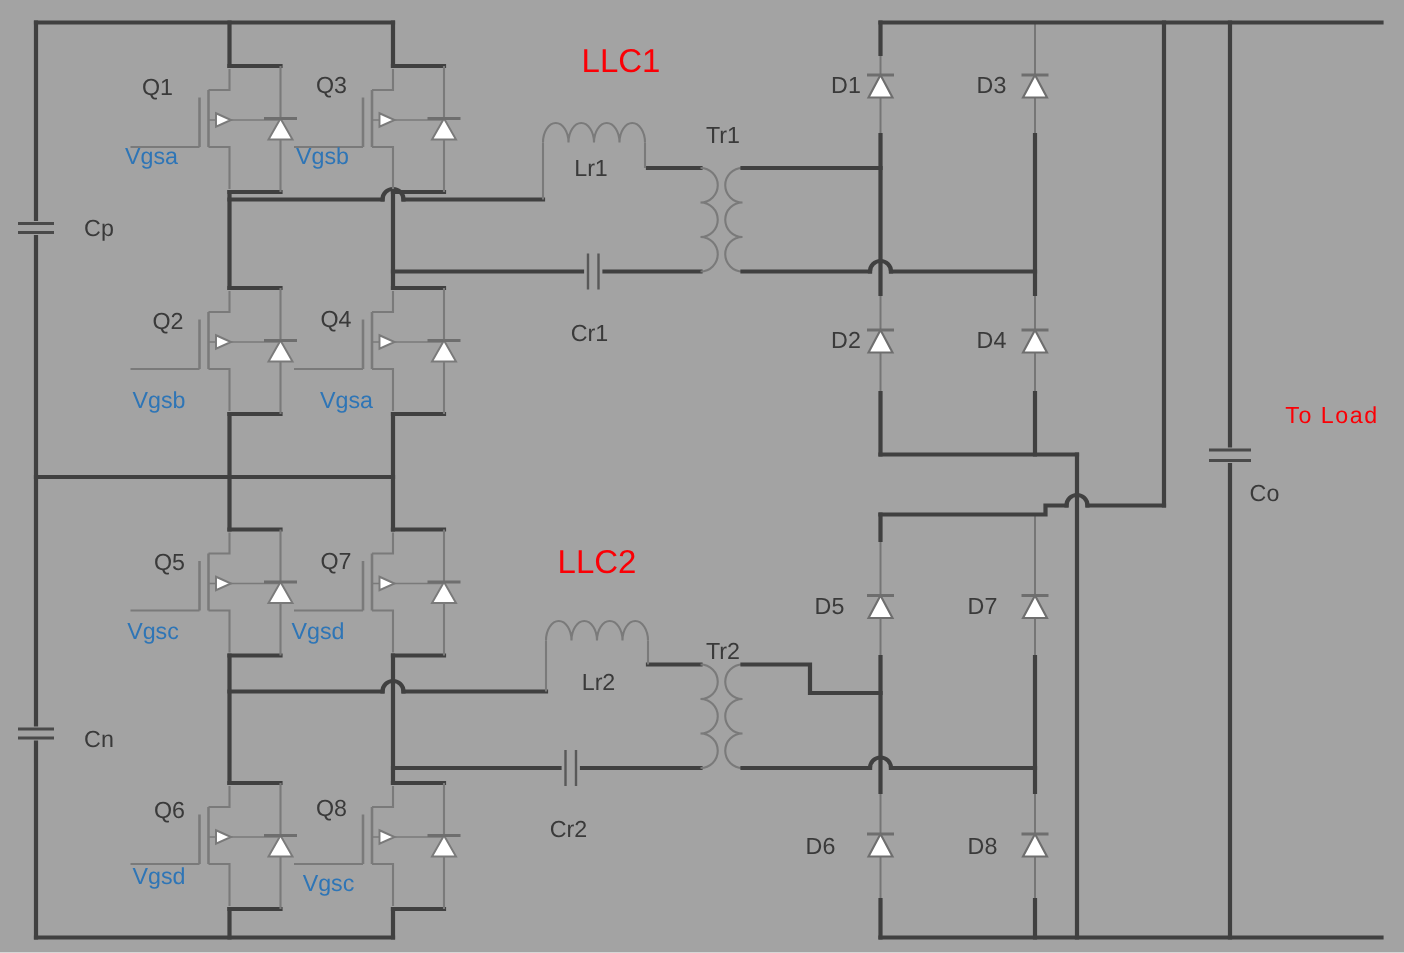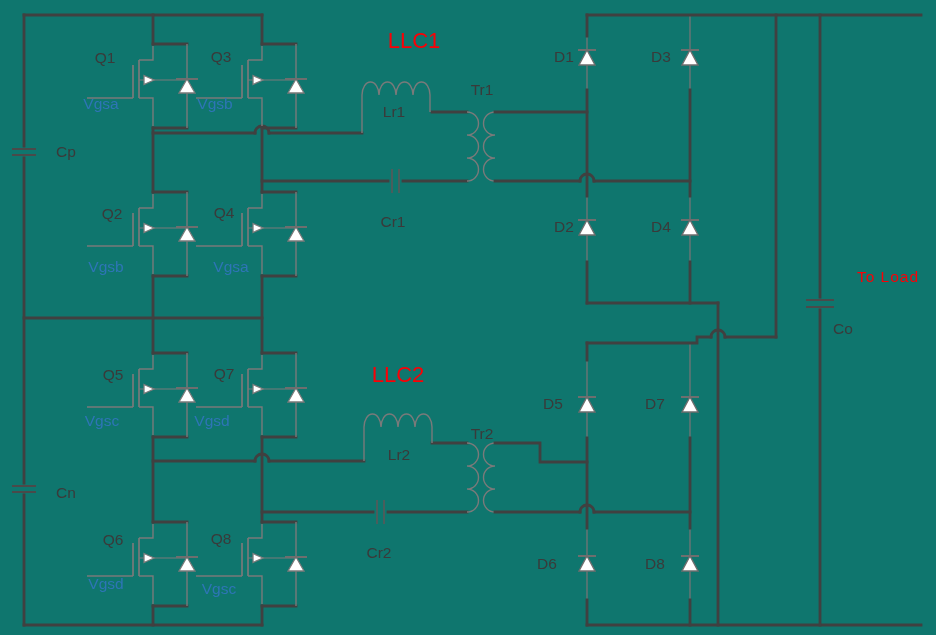--- a/index.html
+++ b/index.html
@@ -1,16 +1,16 @@
 <!DOCTYPE html>
 <html><head>
 <meta charset="utf-8">
 <style>
   html,body{margin:0;padding:0;background:#ffffff;}
-  .stage{width:936px;height:635px;background:#0f766e;position:relative;overflow:hidden;}
+  .stage{width:936px;height:635px;background:#a3a3a3;position:relative;overflow:hidden;}
   svg{display:block;}
   svg text{font-family:"Liberation Sans","DejaVu Sans",sans-serif;fill:#3a3a3a;}
   .lbl{font-size:15.5px;}
   .gate{font-size:15.5px;fill:#2e75b6;}
   .sec{font-size:22px;fill:#fb0006;}
   .load{font-size:15.5px;fill:#fb0006;letter-spacing:1px;}
   .w{stroke:#404040;stroke-width:2.8;fill:none;stroke-linecap:square;}
   .leg{stroke:#757575;stroke-width:1.3;fill:none;}
   .s{stroke:#7a7a7a;stroke-width:1.4;fill:none;}
   .s2{stroke:#7a7a7a;stroke-width:1.7;fill:none;}

